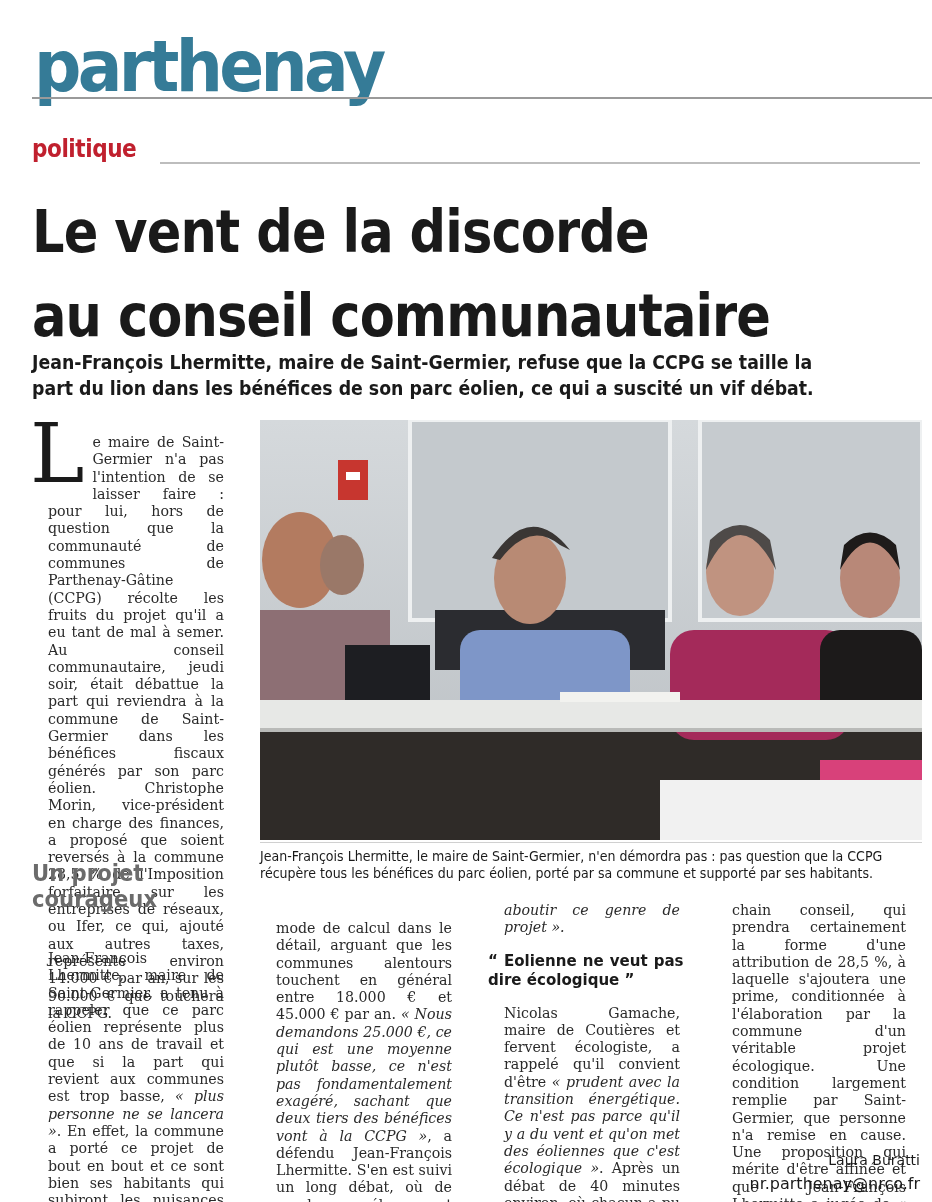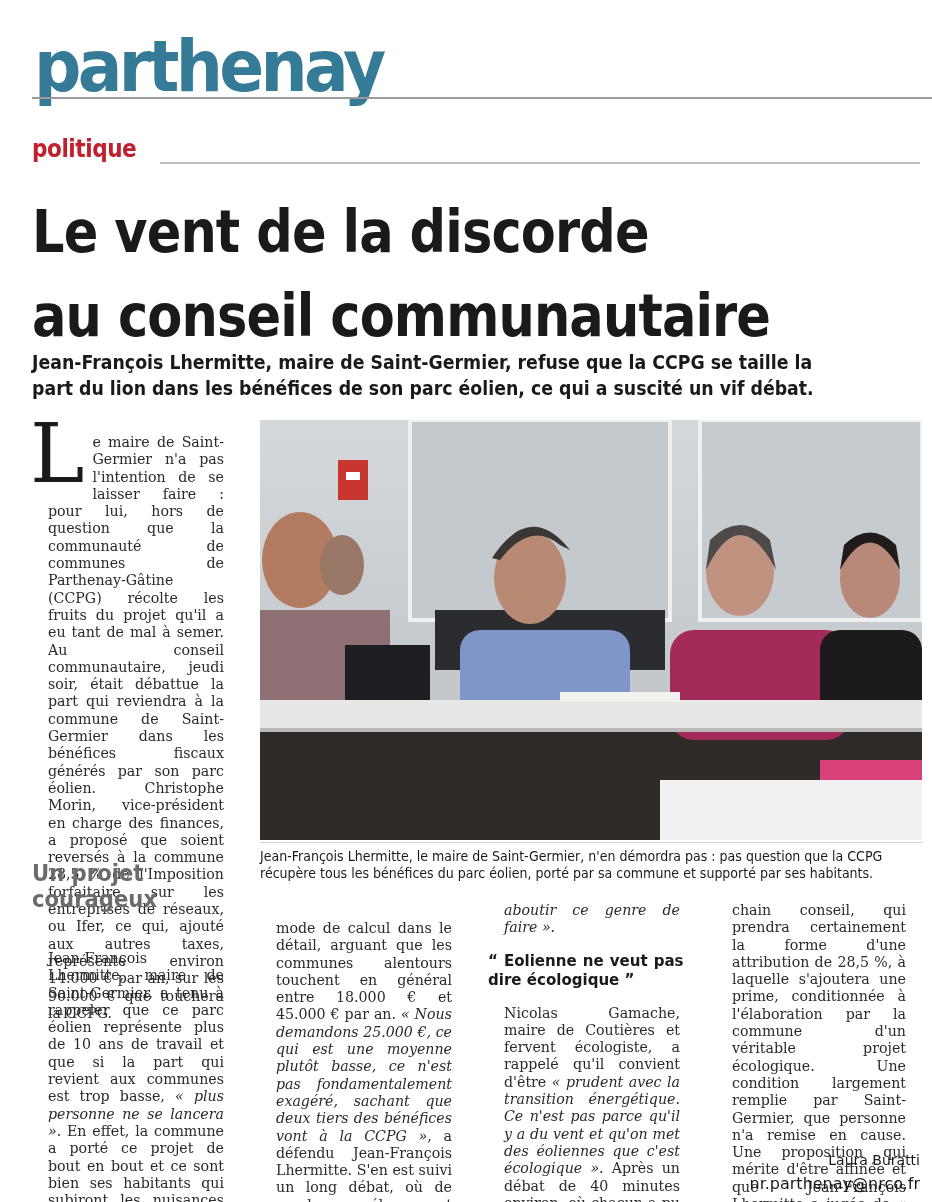--- a/index.html
+++ b/index.html
@@ -115,21 +115,21 @@
 <div class="caption">
   <span>Jean-François Lhermitte, le maire de Saint-Germier, n'en démordra pas : pas question que la CCPG</span><br>
   <span>récupère tous les bénéfices du parc éolien, porté par sa commune et supporté par ses habitants.</span>
 </div>
 
 <div class="col col2">
   <p><span>mode de calcul dans le détail, arguant que les communes alentours touchent en général entre 18.000 € et 45.000 € par an. </span><em>« Nous demandons 25.000 €, ce qui est une moyenne plutôt basse, ce n'est pas fondamentalement exagéré, sachant que deux tiers des bénéfices vont à la CCPG »</em><span>, a défendu Jean-François Lhermitte. S'en est suivi un long débat, où de nombreux élus sont intervenus. Hervé De Talhouët-Roy, conseiller délégué au tourisme, a tenu à saluer </span><em>« le courage nécessaire pour faire</em></p>
 </div>
 
 <div class="col col3">
-  <p style="margin-bottom:14px;"><em>aboutir ce genre de faire ».</em></p>
+  <p style="margin-bottom:14px;"><em>aboutir ce genre de projet ».</em></p>
   <div class="quote-head">“ Eolienne ne veut pas dire écologique ”</div>
   <p><span>Nicolas Gamache, maire de Coutières et fervent écologiste, a rappelé qu'il convient d'être </span><em>« prudent avec la transition énergétique. Ce n'est pas parce qu'il y a du vent et qu'on met des éoliennes que c'est écologique »</em><span>. Après un débat de 40 minutes environ, où chacun a pu s'exprimer sereinement, le conseil a décidé de refaire une proposition au maire de Saint-Germier lors du pro-</span></p>
 </div>
 
 <div class="col col4">
   <p><span>chain conseil, qui prendra certainement la forme d'une attribution de 28,5 %, à laquelle s'ajoutera une prime, conditionnée à l'élaboration par la commune d'un véritable projet écologique. Une condition largement remplie par Saint-Germier, que personne n'a remise en cause. Une proposition qui mérite d'être affinée et que Jean-François Lhermitte a jugée de </span><em>« solution envisageable »</em><span>.</span></p>
 </div>
 
 <div class="author">Laura Buratti</div>
 <div class="email">nr.parthenay@nrco.fr</div>

